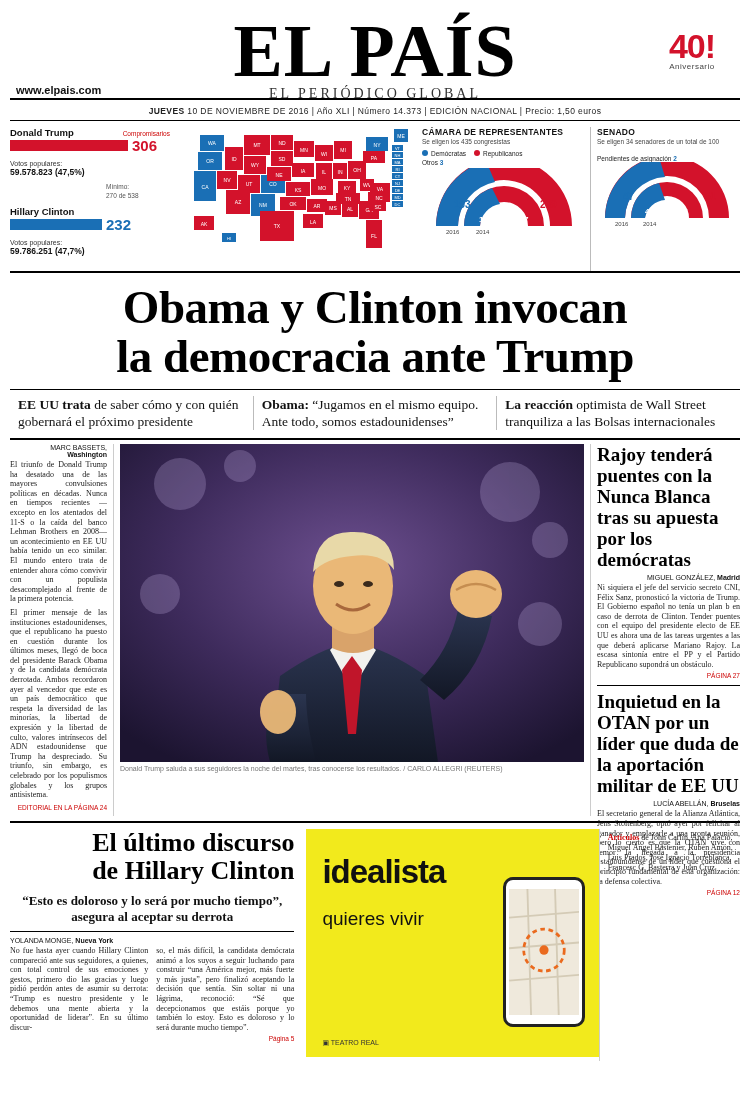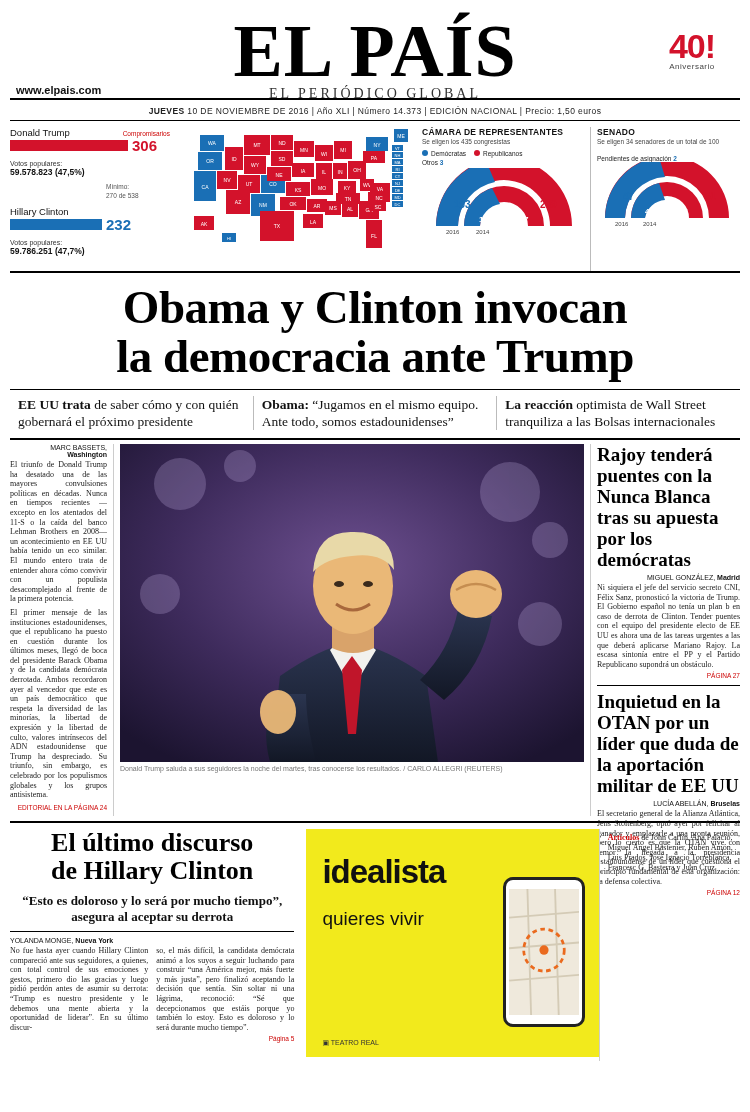--- a/index.html
+++ b/index.html
@@ -72,21 +72,21 @@
   .dateline b { font-weight:bold; }
 
   
   .infographic {
     position:relative;
     height:152px;
     border-bottom:2px solid #000;
     display:flex;
   }
   .ig-left { width:178px; padding-top:6px; font-family:"Liberation Sans", sans-serif; }
-  .cand-name { font-size:9.5px; font-weight:normal; color:#111; }
+  .cand-name { font-size:9.5px; font-weight:bold; color:#111; }
   .comprom-label { font-size:6.5px; color:#c00; text-align:right; margin-bottom:1px; }
   .bar-row { position:relative; height:13px; margin-top:2px; }
   .bar { height:11px; position:absolute; left:0; top:0; }
   .bar-red { background:#d3122b; width:118px; }
   .bar-blue { background:#1a6fb5; width:92px; }
   .bar-num {
     position:absolute; top:-3px;
     font-size:15px; font-weight:bold;
     font-family:"Liberation Sans", sans-serif;
   }
@@ -208,21 +208,21 @@
     font-family:"Liberation Sans", sans-serif;
     text-align:right;
     color:#c00;
   }
   .r-divider { border-top:1px solid #000; margin:6px 0 5px 0; }
 
   
   .bottom-area { display:flex; margin-top:5px; border-top:2px solid #000; padding-top:6px; height:240px; }
   .bot-left { width:294px; padding-right:8px; }
   .bot-head {
-    text-align:center;
+    text-align:right;
     font-family:"Liberation Serif", serif;
     font-weight:bold;
     font-size:26px;
     line-height:28px;
     color:#000;
   }
   .bot-quote {
     text-align:center;
     font-size:13px;
     line-height:16px;

